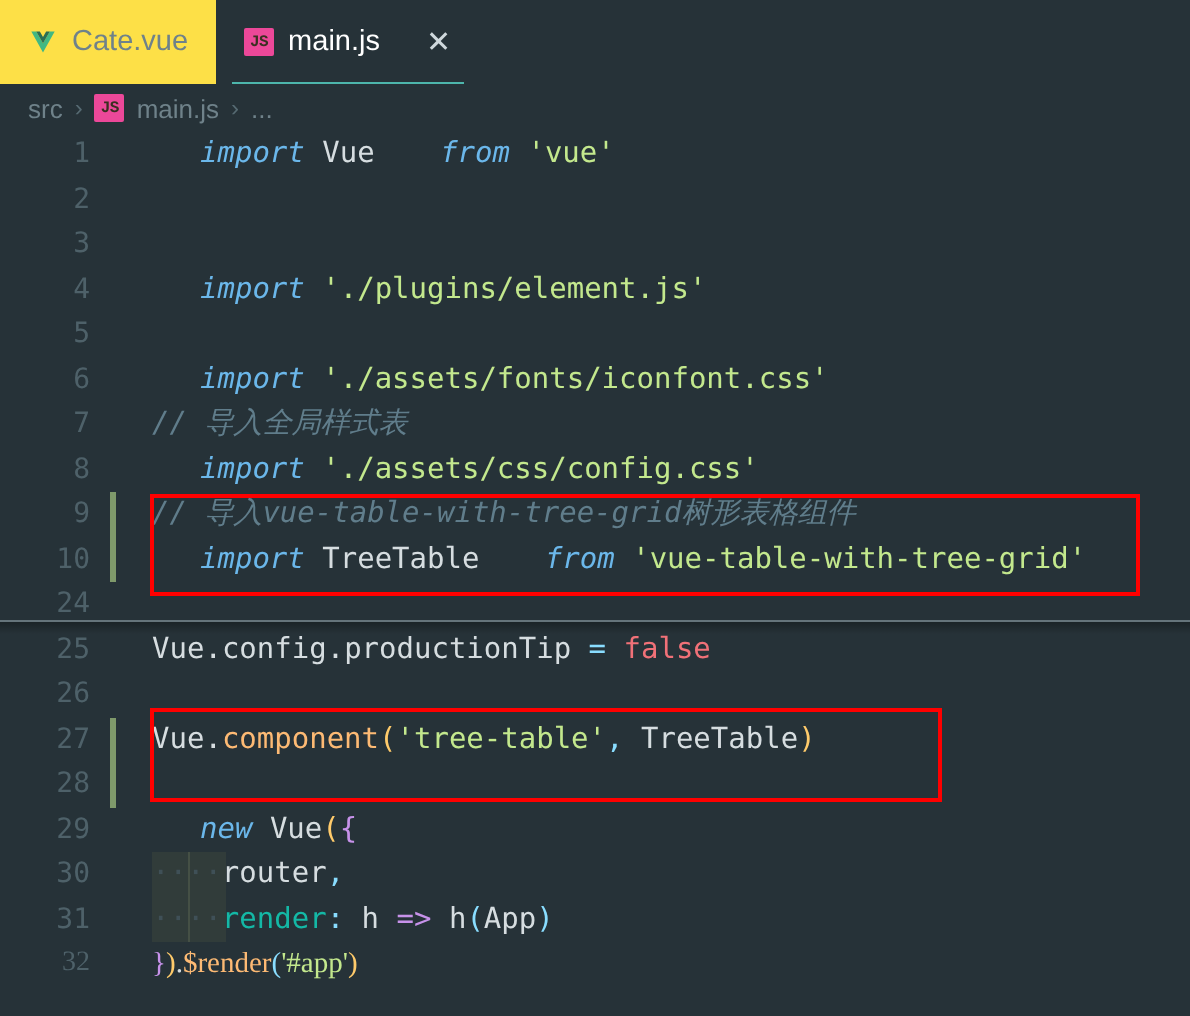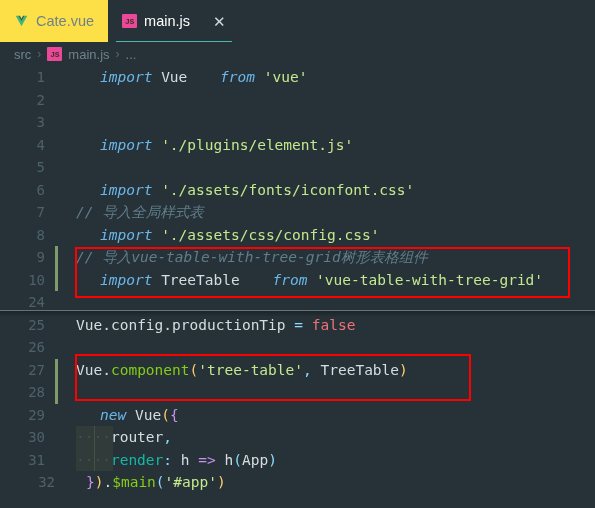--- a/index.html
+++ b/index.html
@@ -134,21 +134,21 @@
     position: absolute;
     left: 76px; top: 0;
     white-space: pre;
   }
 
   
   .kw     { color: #6bb7ea; font-style: italic; margin-left: 24px; }
   .ident  { color: #d6dde0; }
   .str    { color: #c3e88d; }
   .cmt    { color: #607d8b; font-style: italic; }
-  .fn     { color: #84cc16; }
+  .fn     { color: #fdba74; }
   .punc   { color: #89ddff; }
   .brk1   { color: #ffcb6b; }
   .brk2   { color: #c792ea; }
   .lit    { color: #f07178; }
   .op     { color: #89ddff; }
   .arrow  { color: #c792ea; }
   .prop   { color: #14b8a6; }
   .dot    { color: #d6dde0; }
 
   .ws { color: #3f5057; }
@@ -240,21 +240,21 @@
         <div class="code-line" style="position: absolute; left: 0px; top: 180px; width: 595px;"><span class="lnum">9</span><div class="gutter-mark"></div><span class="ltext"><span class="cmt">// 导入vue-table-with-tree-grid树形表格组件</span></span></div>
         <div class="code-line" style="position: absolute; left: 0px; top: 202.5px; width: 595px;"><span class="lnum">10</span><div class="gutter-mark"></div><span class="ltext"><span class="kw">import</span><span class="ident"> </span><span class="ident">TreeTable</span><span class="ident"> </span><span class="kw">from</span><span class="ident"> </span><span class="str">'vue-table-with-tree-grid'</span></span></div>
         <div class="code-line" style="position: absolute; left: 0px; top: 225px; width: 595px; padding-left: 28px;"><span class="lnum">24</span><span class="ltext"></span></div>
         <div class="code-line" style="position: absolute; left: 0px; top: 247.5px; width: 595px;"><span class="lnum">25</span><span class="ltext"><span class="ident">Vue</span><span class="dot">.</span><span class="ident">config</span><span class="dot">.</span><span class="ident">productionTip</span><span class="ident"> </span><span class="op">=</span><span class="ident"> </span><span class="lit">false</span></span></div>
         <div class="code-line" style="position: absolute; left: 0px; top: 270px; width: 595px;"><span class="lnum">26</span><span class="ltext"></span></div>
         <div class="code-line" style="position: absolute; left: 0px; top: 292.5px; width: 595px;"><span class="lnum">27</span><div class="gutter-mark"></div><span class="ltext"><span class="ident">Vue</span><span class="dot">.</span><span class="fn">component</span><span class="brk1">(</span><span class="str">'tree-table'</span><span class="punc">,</span><span class="ident"> </span><span class="ident">TreeTable</span><span class="brk1">)</span></span></div>
         <div class="code-line" style="position: absolute; left: 0px; top: 315px; width: 595px;"><span class="lnum">28</span><div class="gutter-mark"></div><span class="ltext"></span></div>
         <div class="code-line" style="position: absolute; left: 0px; top: 337.5px; width: 475px;"><span class="lnum">29</span><span class="ltext"><span class="kw">new</span><span class="ident"> </span><span class="ident">Vue</span><span class="brk1">(</span><span class="brk2">{</span></span></div>
         <div class="code-line" style="position: absolute; left: 0px; top: 360px; width: 595px; text-decoration: underline;"><div class="indent-hl"></div><span class="lnum">30</span><span class="ltext"><span class="ws">····</span><span class="ident">router</span><span class="punc">,</span></span></div>
         <div class="code-line" style="position: absolute; left: 0px; top: 382.5px; width: 595px;"><div class="indent-hl"></div><span class="lnum">31</span><span class="ltext"><span class="ws">····</span><span class="prop">render</span><span class="punc">:</span><span class="ident"> </span><span class="ident">h</span><span class="ident"> </span><span class="arrow">=&gt;</span><span class="ident"> </span><span class="ident">h</span><span class="punc">(</span><span class="ident">App</span><span class="punc">)</span></span></div>
-        <div class="code-line" style="position: absolute; left: 10px; top: 405px; width: 493px;"><span class="lnum">32</span><span class="ltext"><span class="brk2">}</span><span class="brk1">)</span><span class="dot">.</span><span class="fn">$main</span><span class="punc">(</span><span class="str">'#app'</span><span class="brk1">)</span></span></div>
+        <div class="code-line" style="position: absolute; left: 0px; top: 405px; width: 493px; font-family: Liberation Serif, serif;"><span class="lnum">32</span><span class="ltext"><span class="brk2">}</span><span class="brk1">)</span><span class="dot">.</span><span class="fn">$render</span><span class="punc">(</span><span class="str">'#app'</span><span class="brk1">)</span></span></div>
       </div>
     <div id="fold-shadow" style="display: block; top: 244.5px;"></div>
     <div id="fold-sep" style="display: block; top: 243.5px;"></div>
   </div>
 
   <div id="annot-host">
       <div class="redbox" style="left: 75px; top: 247px; width: 495px; height: 51px; border-color: rgb(255, 0, 0);"></div>
       <div class="redbox" style="left: 75px; top: 354px; width: 396px; height: 47px; border-color: rgb(255, 0, 0);"></div>
     </div>
 

